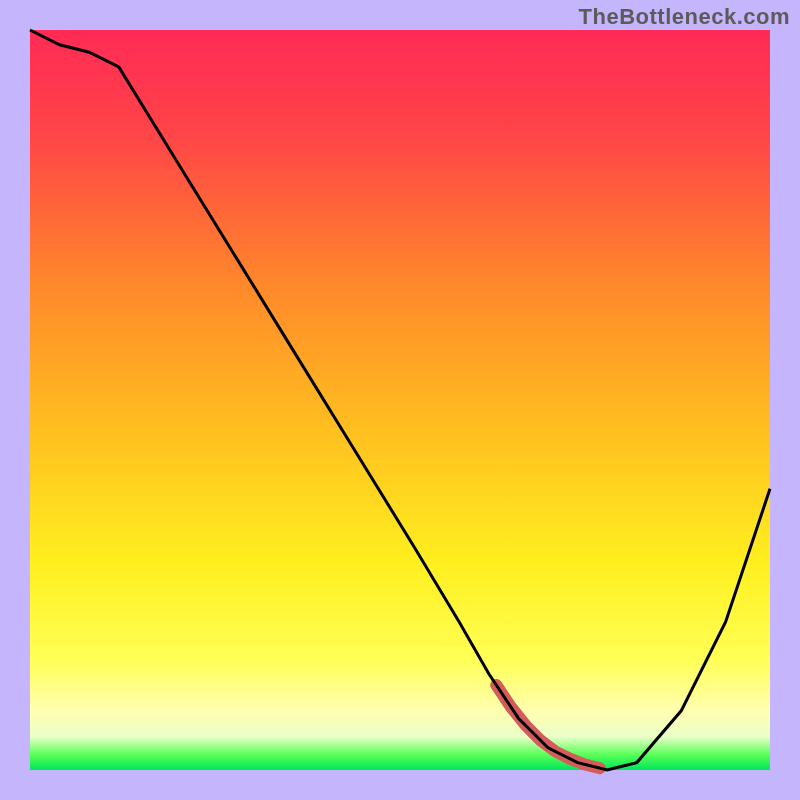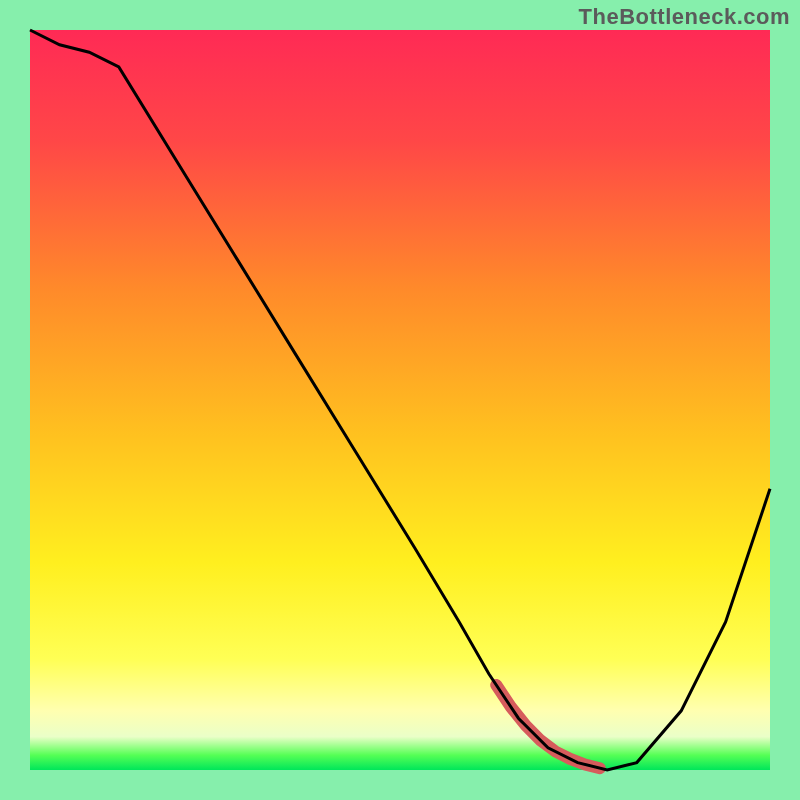--- a/index.html
+++ b/index.html
@@ -9,21 +9,21 @@
     height: 800px;
     background: #000000;
     overflow: hidden;
     font-family: Arial, Helvetica, sans-serif;
   }
   .frame {
     position: absolute;
     top: 0; left: 0;
     width: 800px;
     height: 800px;
-    background: #86efac;
+    background: #c4b5fd;
   }
   .watermark {
     position: absolute;
     top: 4px;
     right: 10px;
     color: #5b5b5b;
     font-size: 22px;
     font-weight: 600;
     letter-spacing: 0.5px;
   }

